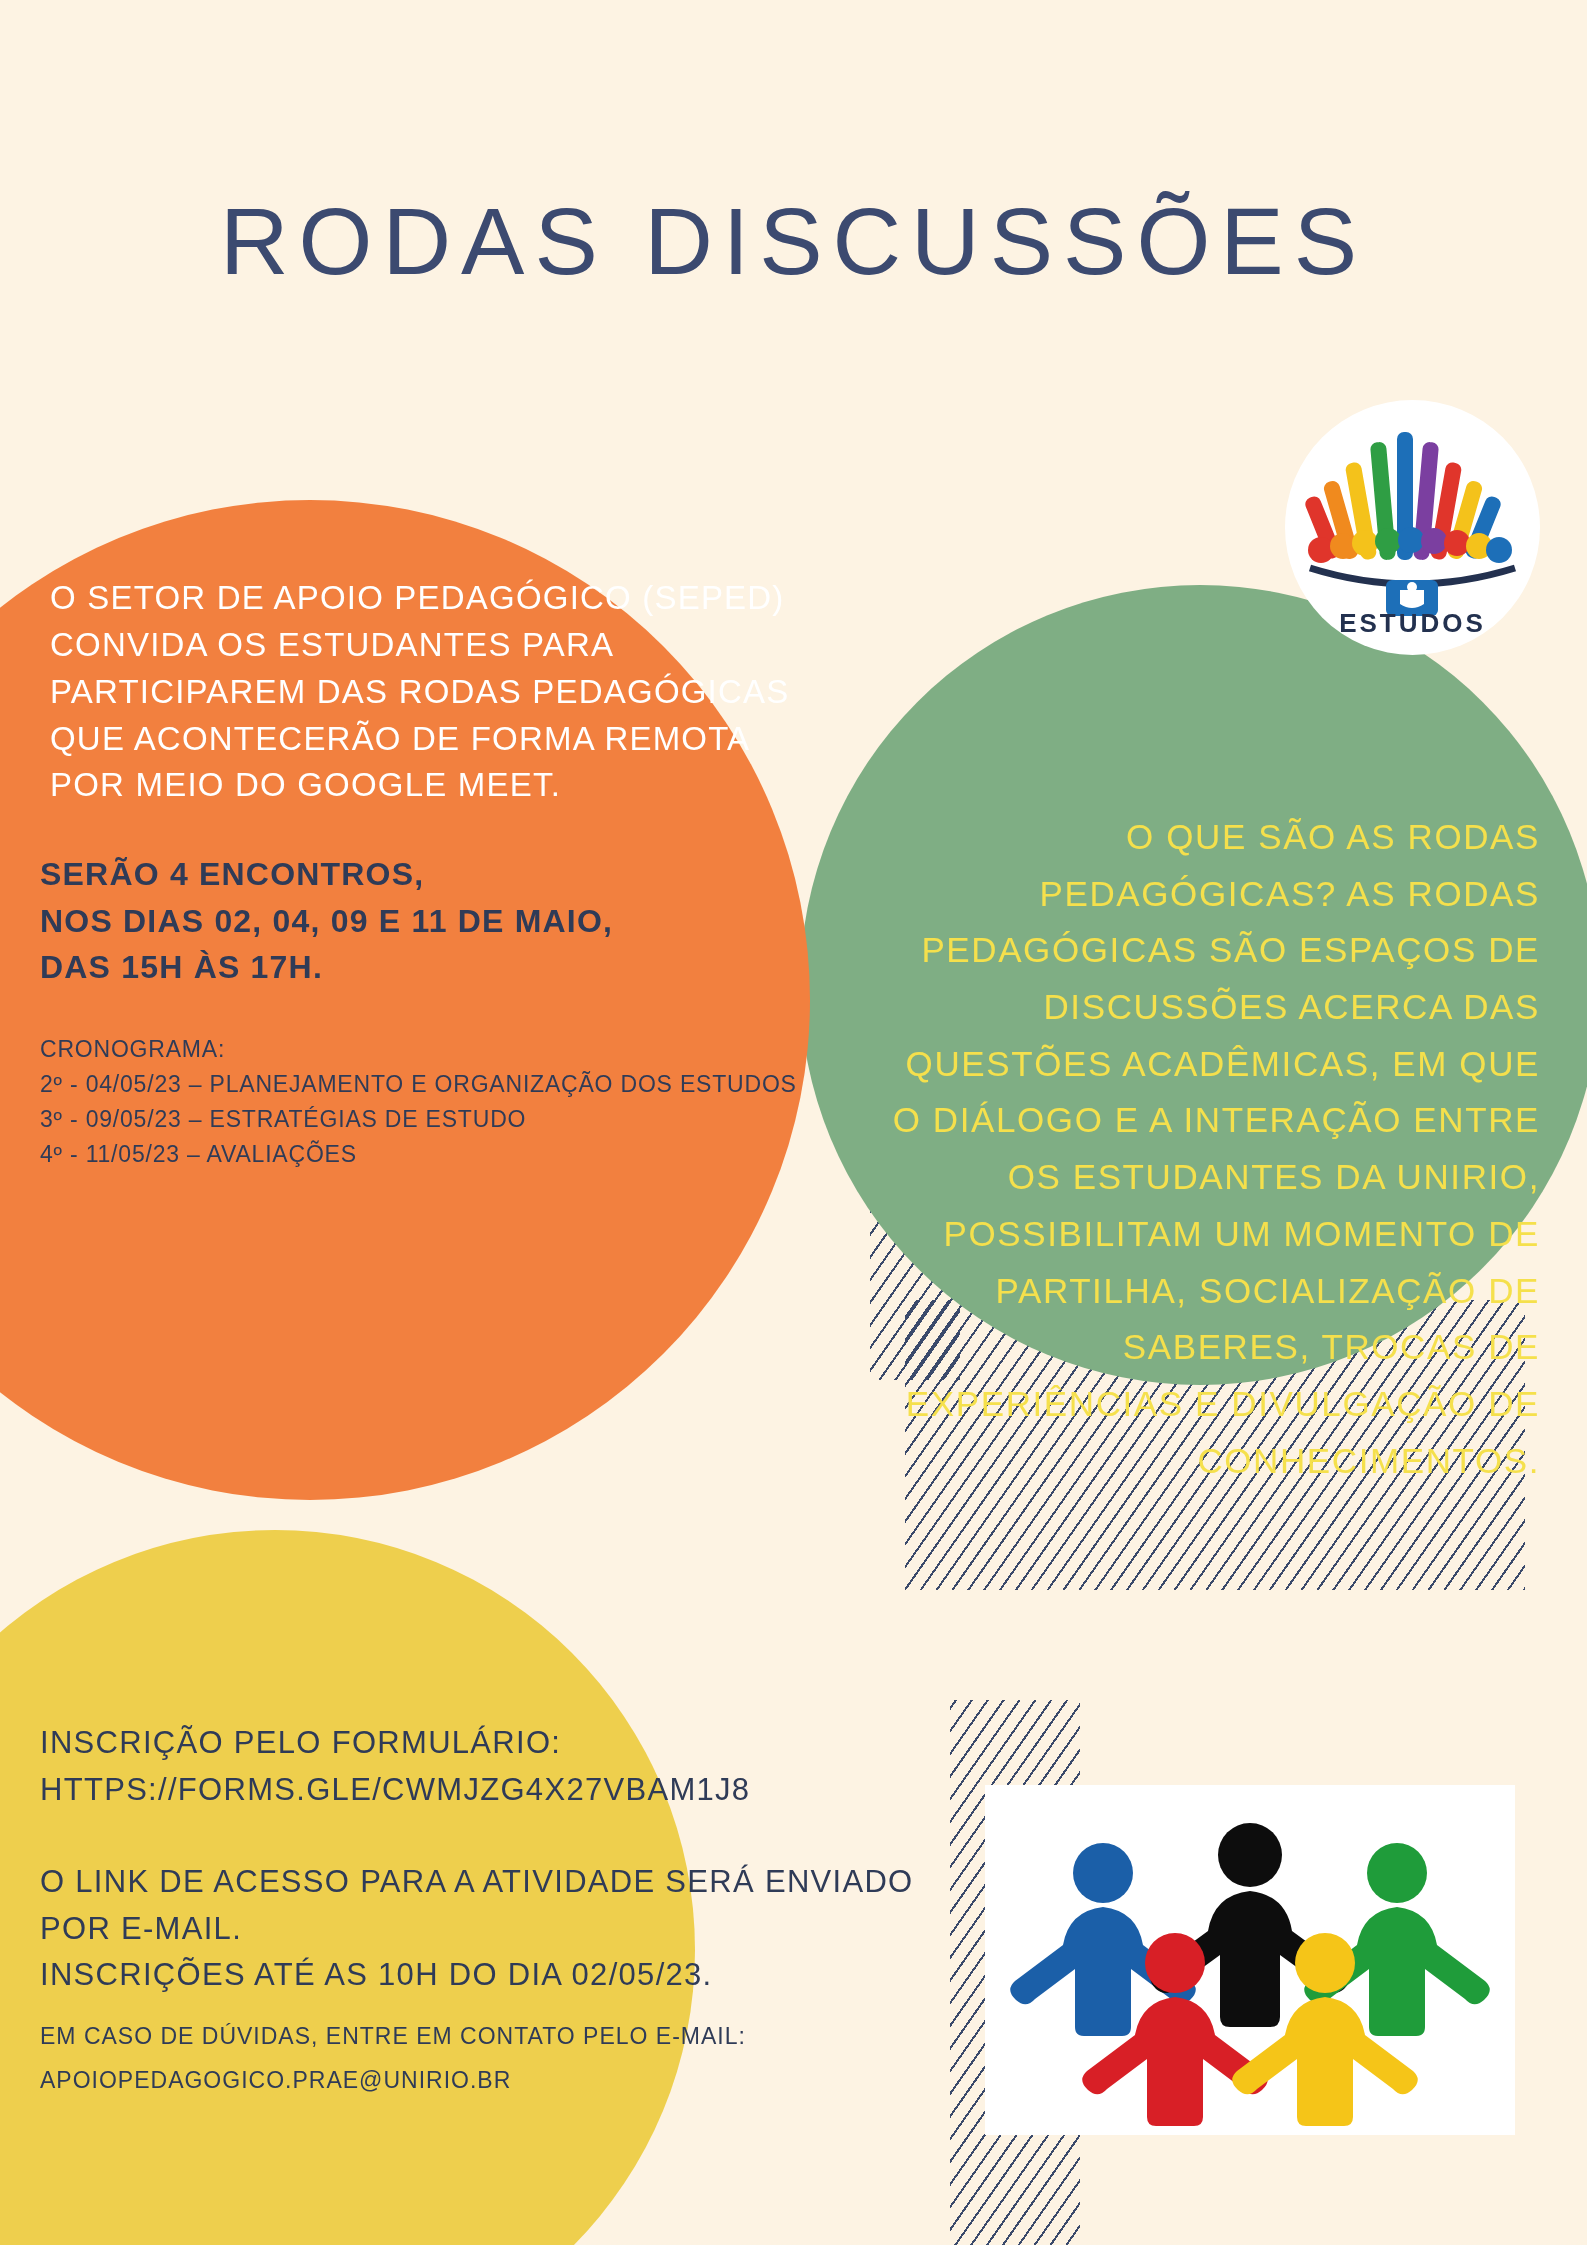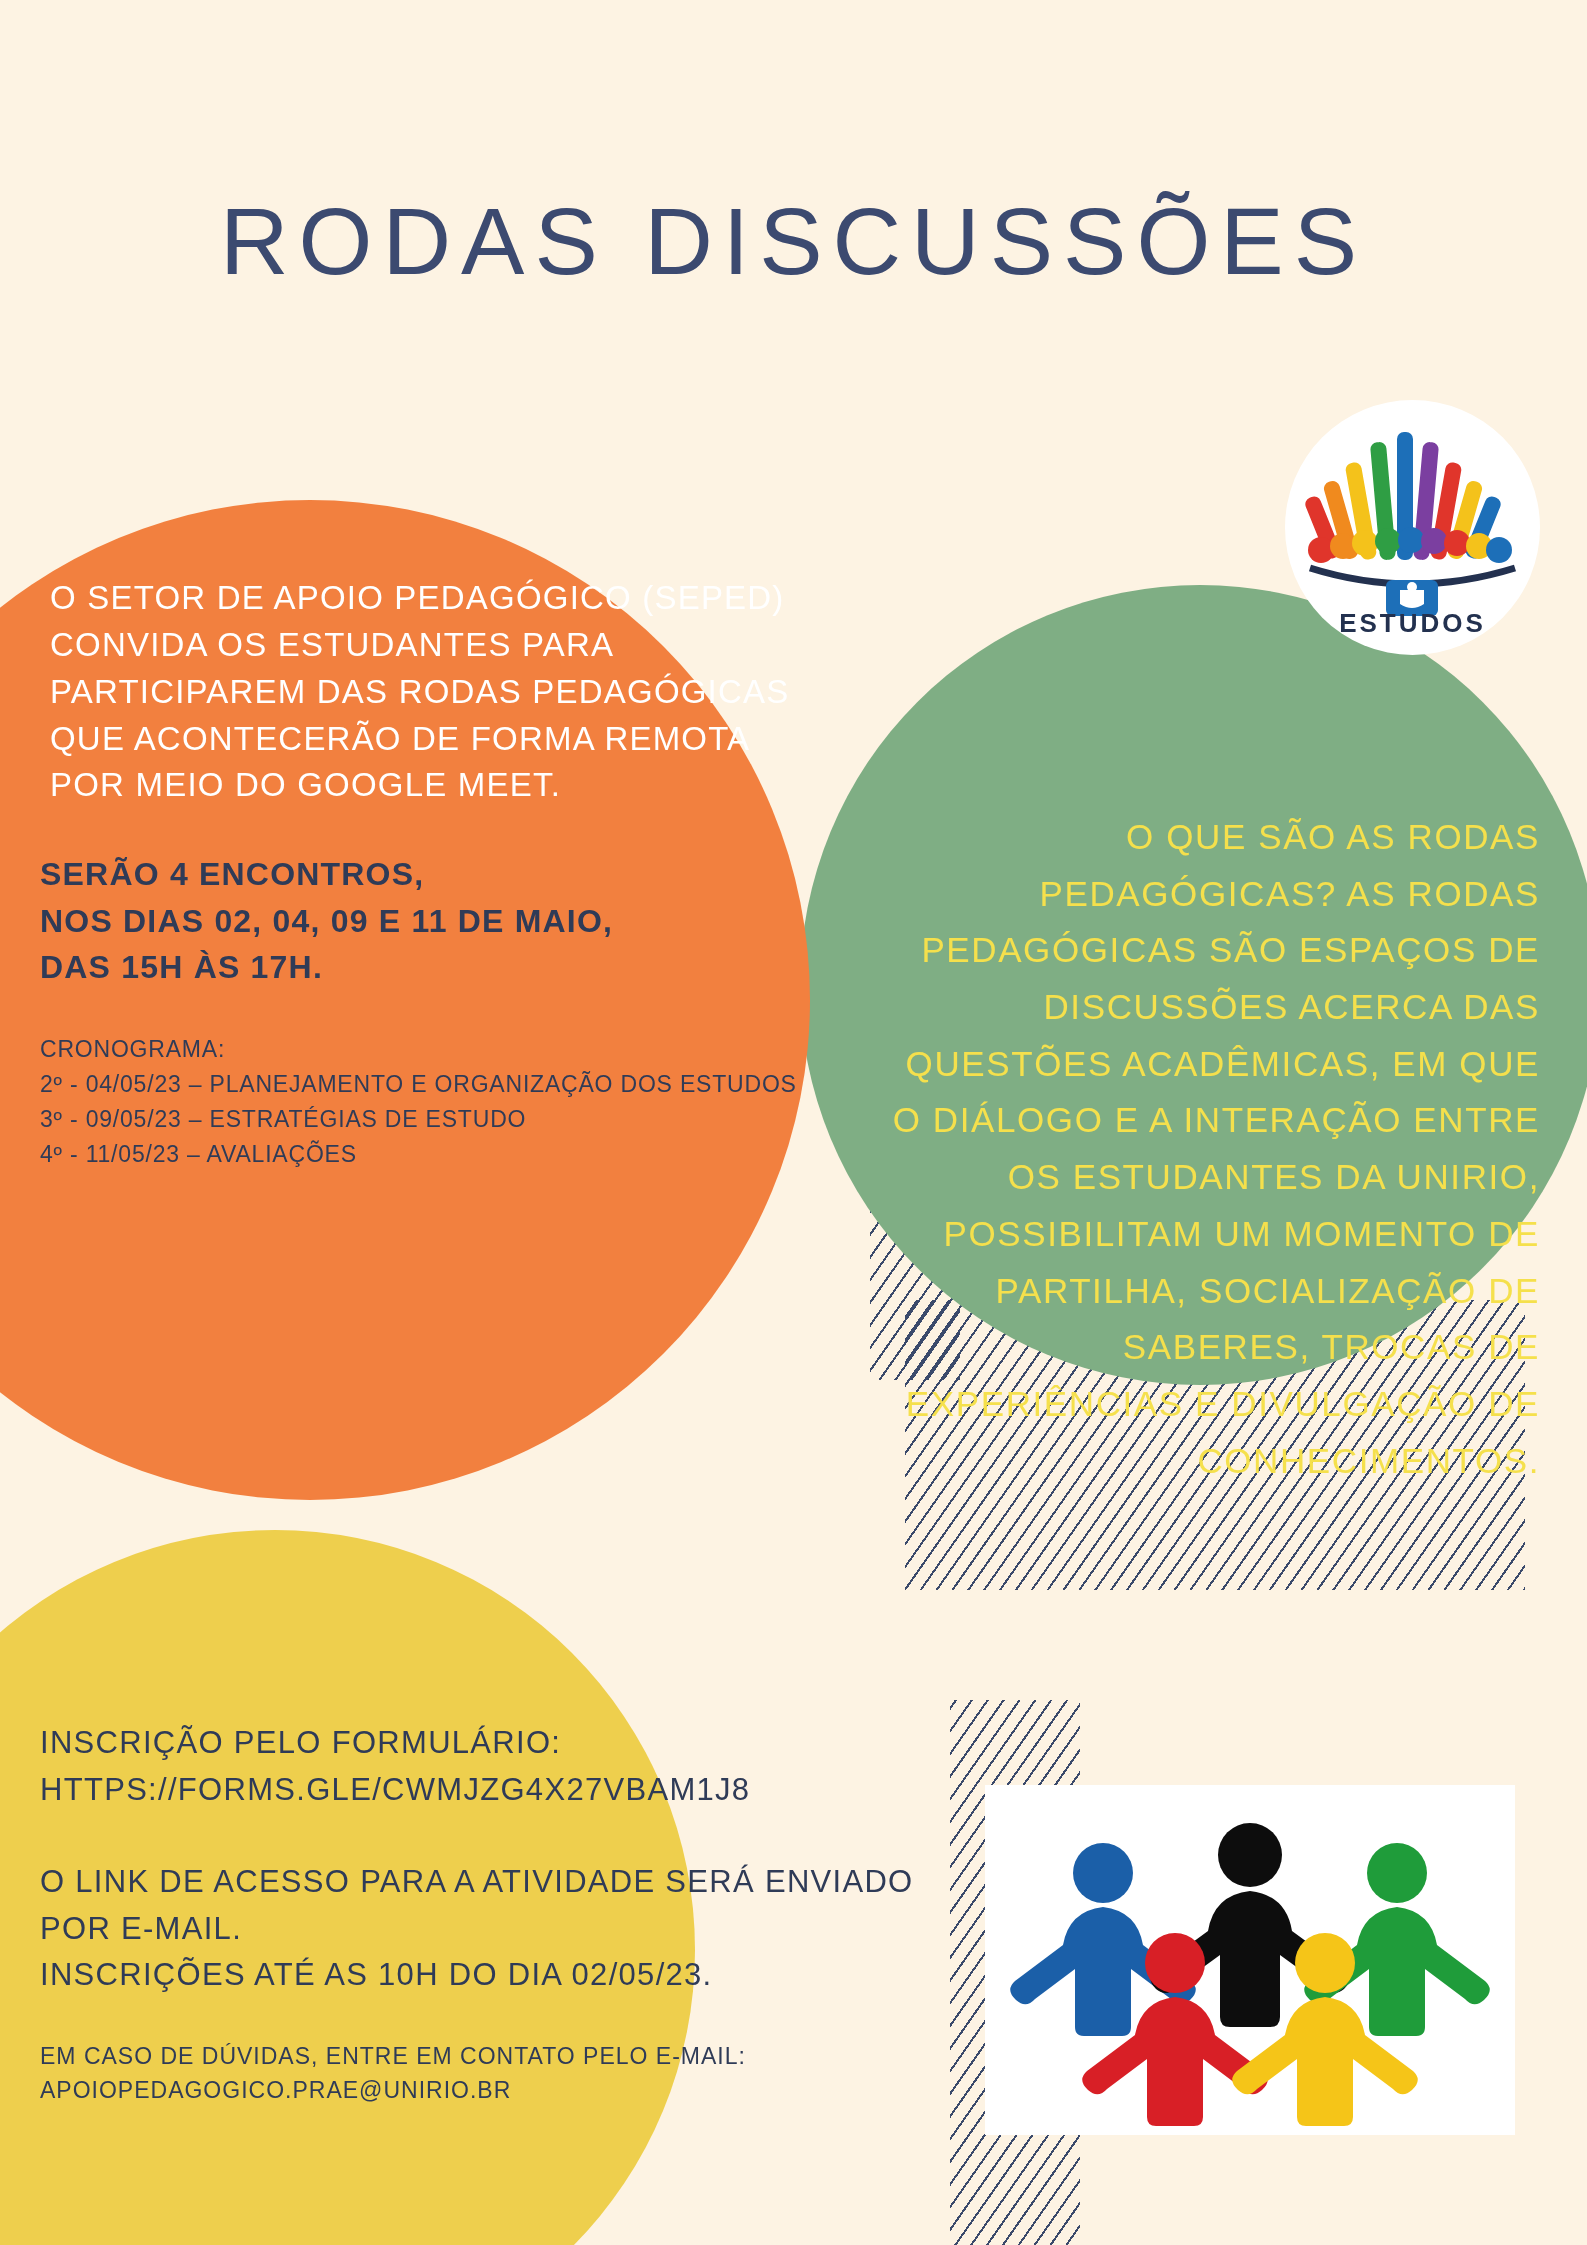--- a/index.html
+++ b/index.html
@@ -163,21 +163,21 @@
     color: #2f3b57;
     text-transform: uppercase;
   }
   .yellow-main {
     font-size: 31px;
     line-height: 1.5;
     letter-spacing: 1.3px;
   }
   .yellow-block2 { margin-top: 46px; }
   .yellow-small {
-    margin-top: 40px;
+    margin-top: 20px;
     font-size: 23px;
     line-height: 1.5;
     letter-spacing: 1px;
   }
 
   
   .unirio-logo {
     position: absolute;
     top: 400px;
     left: 1285px;
@@ -243,21 +243,21 @@
   </div>
 
   <div class="green-text">O QUE SÃO AS RODAS PEDAGÓGICAS? AS RODAS PEDAGÓGICAS SÃO ESPAÇOS DE DISCUSSÕES ACERCA DAS QUESTÕES ACADÊMICAS, EM QUE O DIÁLOGO E A INTERAÇÃO ENTRE OS ESTUDANTES DA UNIRIO, POSSIBILITAM UM MOMENTO DE PARTILHA, SOCIALIZAÇÃO DE SABERES, TROCAS DE EXPERIÊNCIAS E DIVULGAÇÃO DE CONHECIMENTOS.</div>
 
   <div class="yellow-text">
     <div class="yellow-main">INSCRIÇÃO PELO FORMULÁRIO:</div>
     <div class="yellow-main">HTTPS://FORMS.GLE/CWMJZG4X27VBAM1J8</div>
     <div class="yellow-main yellow-block2">O LINK DE ACESSO PARA A ATIVIDADE SERÁ ENVIADO POR E-MAIL.</div>
     <div class="yellow-main">INSCRIÇÕES ATÉ AS 10H DO DIA 02/05/23.</div>
     <div class="yellow-small">EM CASO DE DÚVIDAS, ENTRE EM CONTATO PELO E-MAIL:</div>
-    <div class="yellow-small" style="margin-top:0">APOIOPEDAGOGICO.PRAE@UNIRIO.BR</div>
+    <div class="yellow-small" style="margin-top:10px">APOIOPEDAGOGICO.PRAE@UNIRIO.BR</div>
   </div>
 
   <div class="unirio-logo">
     <svg width="255" height="255" viewBox="0 0 255 255">
 
       <g stroke-linecap="round">
         <rect x="30" y="95" width="16" height="65" rx="7" fill="#e0352b" transform="rotate(-22 38 128)"></rect>
         <rect x="48" y="80" width="16" height="80" rx="7" fill="#f08a1e" transform="rotate(-16 56 120)"></rect>
         <rect x="68" y="62" width="16" height="98" rx="7" fill="#f4c21b" transform="rotate(-10 76 111)"></rect>
         <rect x="90" y="42" width="16" height="118" rx="7" fill="#2f9e44" transform="rotate(-5 98 101)"></rect>

